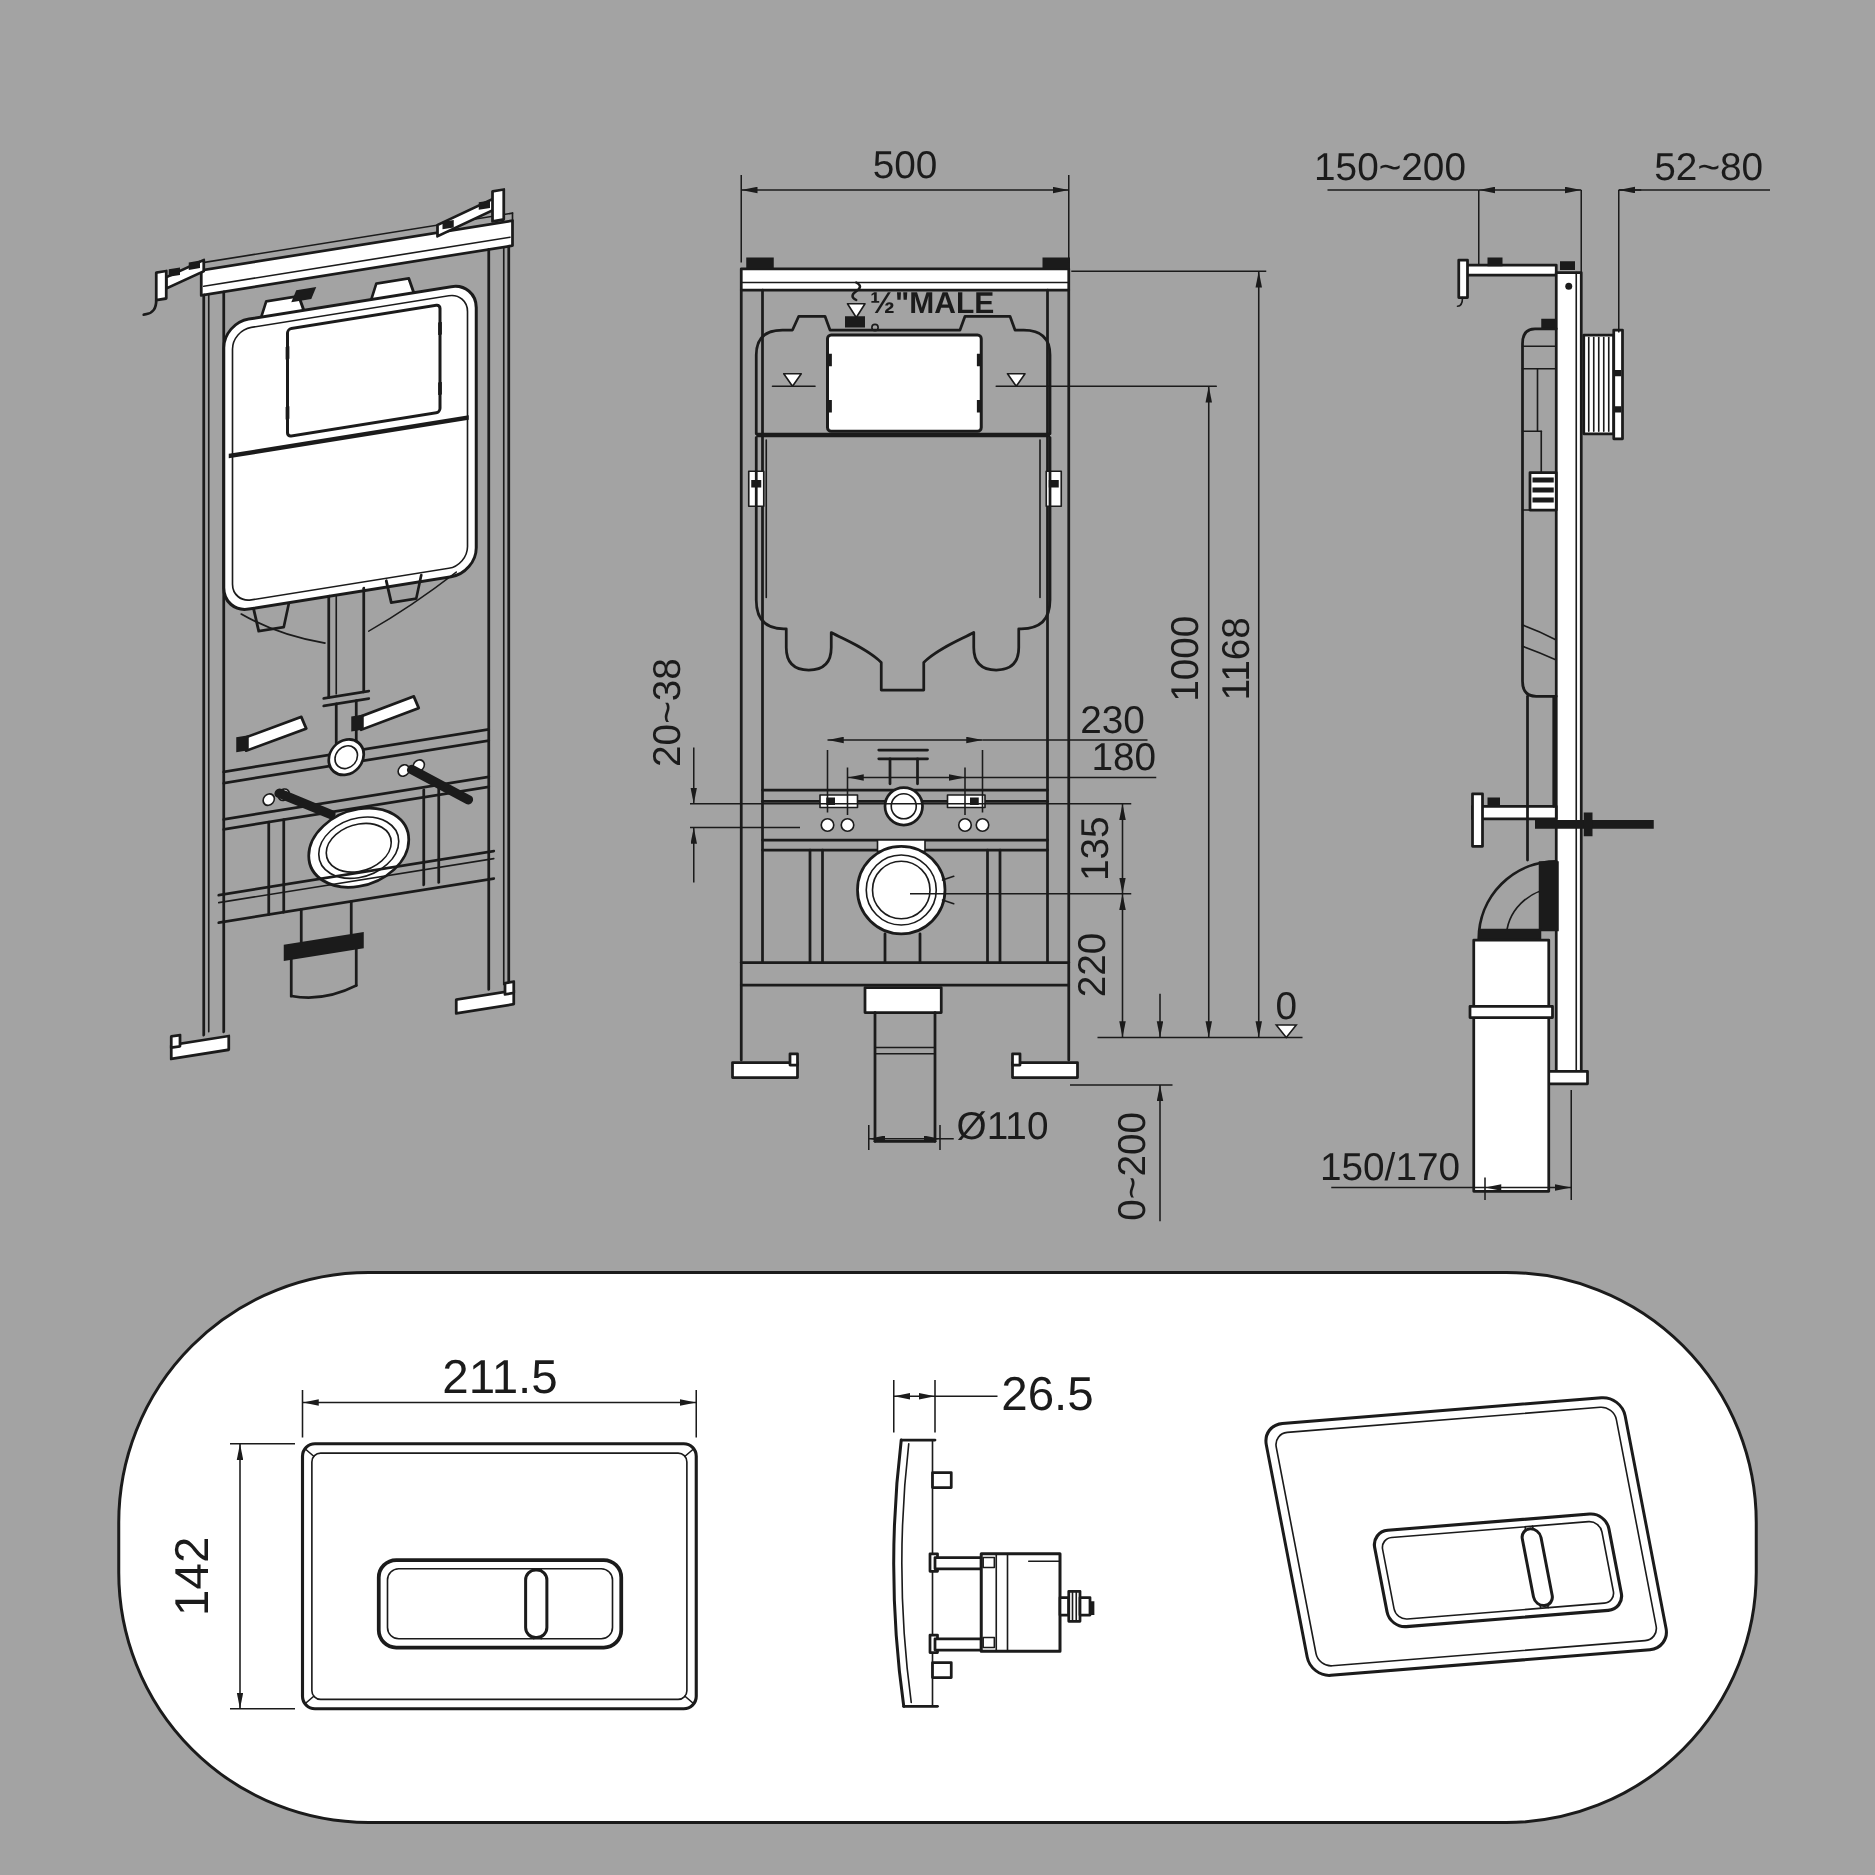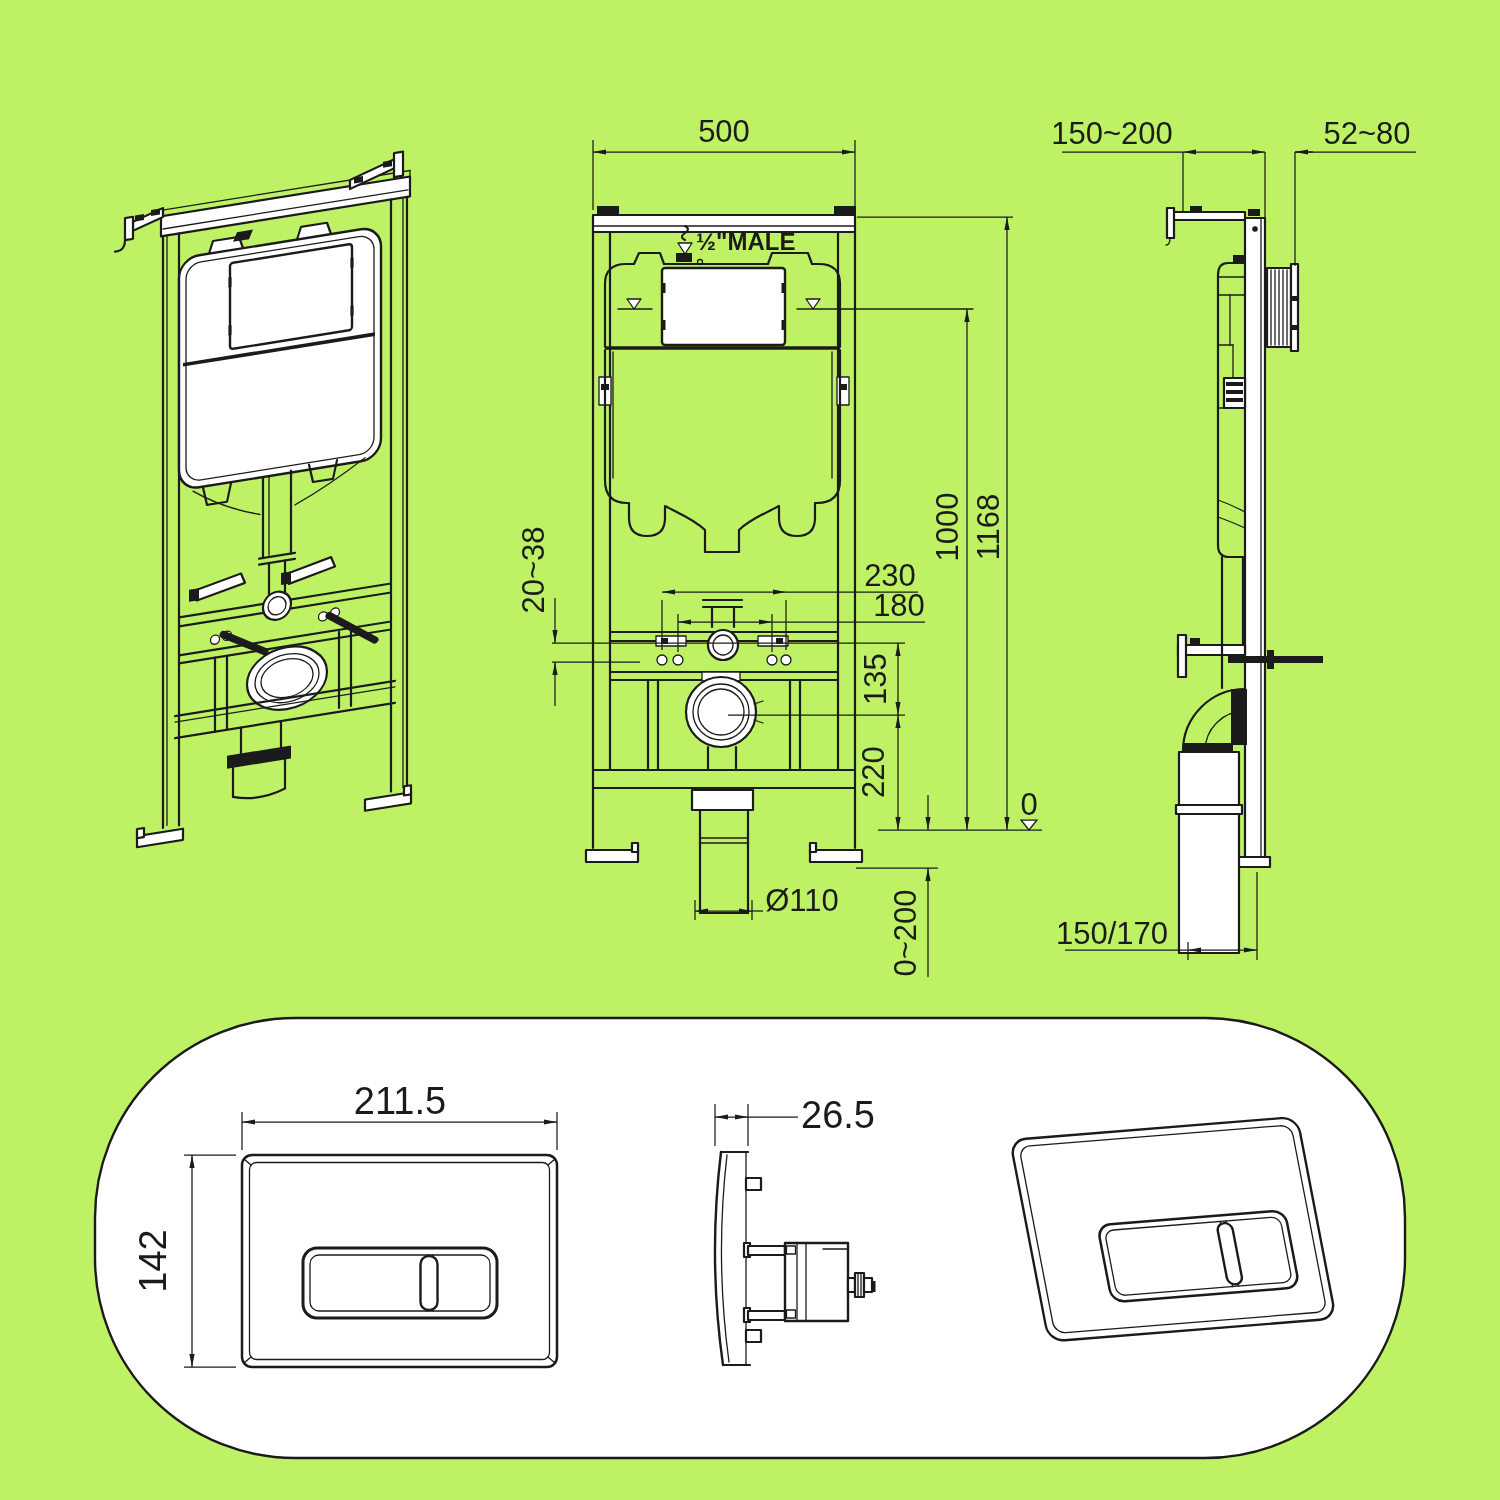--- a/index.html
+++ b/index.html
@@ -1,16 +1,16 @@
 <!DOCTYPE html>
 <html><head>
 <meta charset="utf-8">
 <style>
   html,body{margin:0;padding:0;background:#ffffff;}
-  #stage{position:relative;width:1500px;height:1500px;background:#bef264;overflow:hidden;}
+  #stage{position:relative;width:1500px;height:1500px;background:#a3a3a3;overflow:hidden;}
   svg{display:block;}
   .ln{fill:none;stroke:#1b1b1b;stroke-width:2.2;stroke-linecap:round;stroke-linejoin:round;}
   .s24{stroke-width:2.4}.s25{stroke-width:2.5}.s30{stroke-width:3}
   .tn{fill:none;stroke:#1b1b1b;stroke-width:1.3;stroke-linecap:round;stroke-linejoin:round;}
   .tk{fill:none;stroke:#1b1b1b;stroke-width:3.6;stroke-linecap:butt;}
   .dm{fill:none;stroke:#1b1b1b;stroke-width:1.25;}
   .wf{fill:#ffffff;}
   .bk{fill:#1b1b1b;stroke:none;}
   .rod{fill:none;stroke:#1b1b1b;stroke-width:7;stroke-linecap:round;}
   .clip{fill:none;stroke:#1b1b1b;stroke-width:3;stroke-linecap:butt;}

